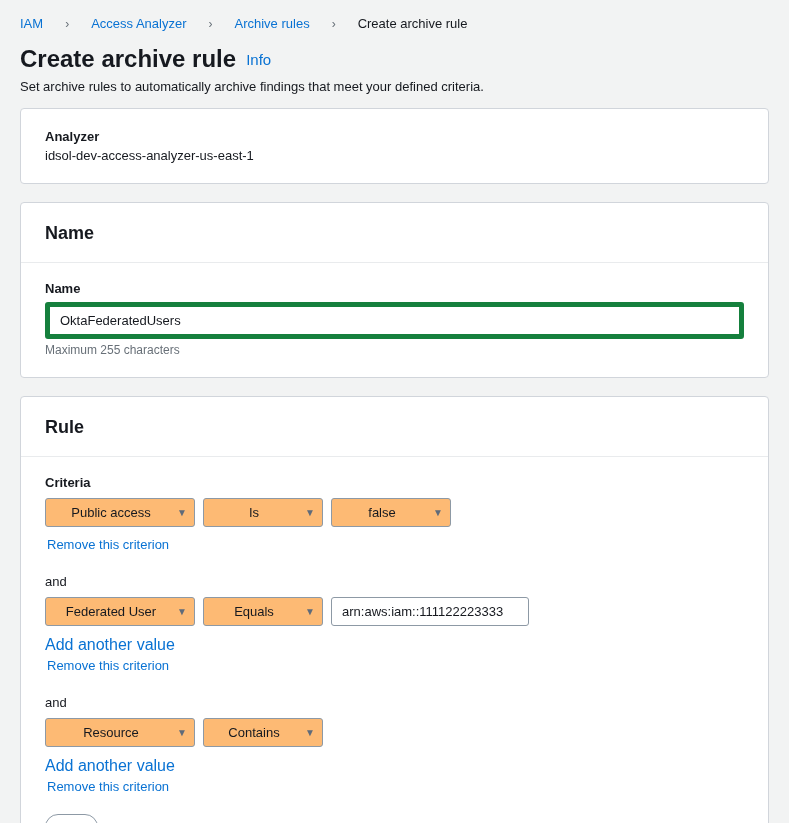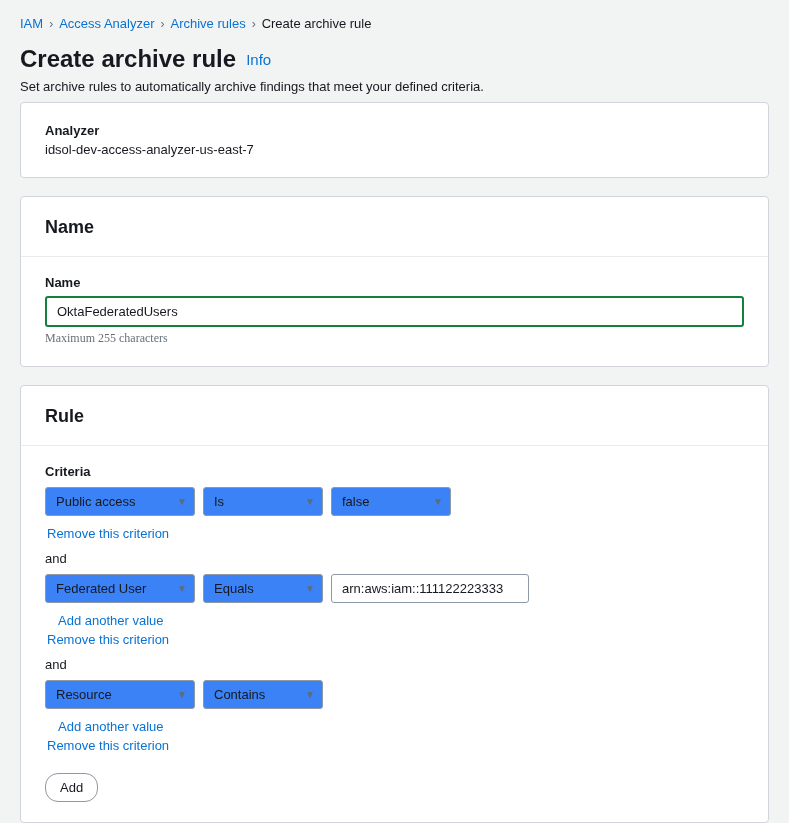--- a/index.html
+++ b/index.html
@@ -13,21 +13,21 @@
     .page-wrapper {
       max-width: 789px;
       min-height: 823px;
       background: #f2f3f3;
       padding: 16px 20px 40px 20px;
     }
     
     .breadcrumb {
       display: flex;
       align-items: flex-end;
-      gap: 6px;
+      gap: 22px;
       font-size: 13px;
       margin-bottom: 14px;
     }
     .breadcrumb a {
       color: #0972d3;
       text-decoration: none;
     }
     .breadcrumb .sep {
       color: #687078;
       font-size: 12px;
@@ -48,21 +48,21 @@
       color: #16191f;
     }
     .info-link {
       color: #0972d3;
       font-size: 15px;
       text-decoration: none;
     }
     .page-description {
       font-size: 13px;
       color: #16191f;
-      margin-bottom: 8px;
+      margin-bottom: 14px;
     }
     
     .card {
       background: #fff;
       border: 1px solid #d1d5db;
       border-radius: 4px;
       margin-bottom: 18px;
       padding: 20px 24px;
     }
     
@@ -103,32 +103,31 @@
     
     .field-label {
       font-size: 13px;
       font-weight: 600;
       color: #16191f;
       margin-bottom: 6px;
     }
     .text-input {
       width: 100%;
       padding: 6px 10px;
-      border: 2px solid #15803d;
+      border: 5px solid #15803d;
       border-radius: 3px;
       font-size: 13px;
       color: #16191f;
       background: #fff;
       outline: none;
     }
     .field-hint {
       font-size: 12px;
       color: #687078;
       margin-top: 4px;
-      font-family: Liberation Serif, serif;
     }
     
     .criteria-label {
       font-size: 13px;
       font-weight: 600;
       color: #16191f;
       margin-bottom: 8px;
     }
     .criteria-row {
       display: flex;
@@ -142,23 +141,24 @@
       align-items: center;
     }
     .select-field {
       appearance: none;
       -webkit-appearance: none;
       padding: 6px 28px 6px 10px;
       border: 1px solid #8d99a5;
       border-radius: 3px;
       font-size: 13px;
       color: #16191f;
-      background: #3b82f6;
+      background: #fdba74;
       cursor: pointer;
       outline: none;
+      text-align: center;
     }
     .select-arrow {
       position: absolute;
       right: 8px;
       pointer-events: none;
       color: #5f6b7a;
       font-size: 10px;
     }
     .select-wide { min-width: 150px; }
     .select-medium { min-width: 120px; }
@@ -183,33 +183,33 @@
       text-decoration: none;
       display: inline-block;
       margin-top: 4px;
       margin-bottom: 10px;
       margin-left: 2px;
       font-weight: 500;
       text-align: right;
     }
     .add-value-link {
       color: #0972d3;
-      font-size: 13px;
+      font-size: 16px;
       cursor: pointer;
       text-decoration: none;
       display: inline-block;
       margin-top: 4px;
-      margin-left: 13px;
+      margin-left: 0;
       font-weight: 500;
     }
     .and-label {
       font-size: 13px;
       color: #16191f;
       margin-bottom: 8px;
-      margin-top: 0;
+      margin-top: 12px;
     }
     .add-btn {
       padding: 6px 14px;
       border: 1px solid #8d99a5;
       border-radius: 13px;
       background: #fff;
       font-size: 13px;
       color: #16191f;
       cursor: pointer;
       margin-top: 10px;
@@ -238,21 +238,21 @@
   <div class="page-title-row">
     <h1 class="page-title">Create archive rule</h1>
     <a href="#" class="info-link">Info</a>
   </div>
   <p class="page-description">Set archive rules to automatically archive findings that meet your defined criteria.</p>
 
   <div class="card">
     <div class="analyzer-grid">
       <div>
         <div class="info-label">Analyzer</div>
-        <div class="info-value">idsol-dev-access-analyzer-us-east-7</div>
+        <div class="info-value">idsol-dev-access-analyzer-us-east-1</div>
       </div>
     </div>
   </div>
 
   <div class="card">
     <h2 class="section-header">Name</h2>
     <hr class="divider">
     <div class="field-label">Name</div>
     <input class="text-input" type="text" value="OktaFederatedUsers" style="">
     <div class="field-hint">Maximum 255 characters</div>

